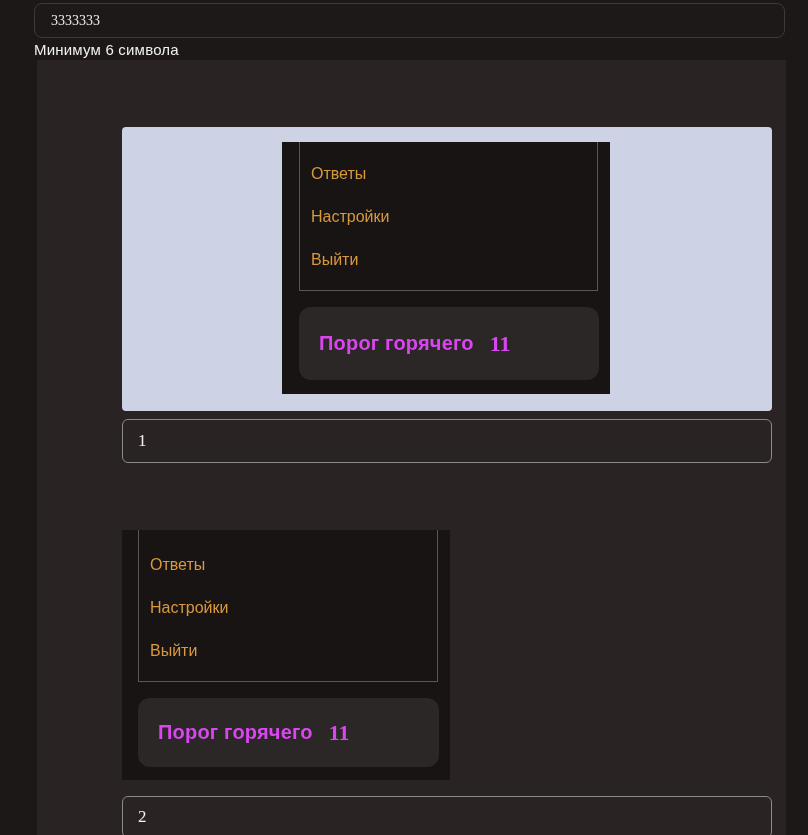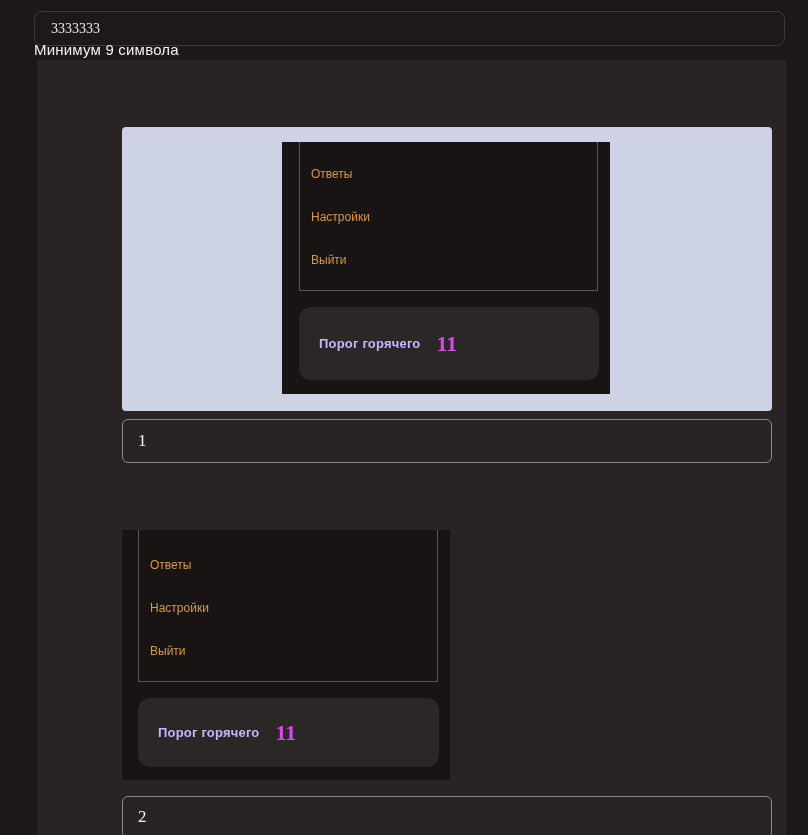--- a/index.html
+++ b/index.html
@@ -20,21 +20,20 @@
     left: 34px; top: 3px;
     width: 751px; height: 35px;
     background: #1d1919;
     border: 1px solid #3c3939;
     border-radius: 8px;
     color: #ecebe9;
     font-family: "Liberation Serif", serif;
     font-size: 14px;
     padding: 0 16px;
     outline: none;
-    margin-top: 8px;
   }
   .helper-text {
     position: absolute;
     left: 34px; top: 41px;
     color: #f1efef;
     font-size: 15px;
     font-weight: 500;
     letter-spacing: 0.2px;
   }
 
@@ -71,39 +70,39 @@
   }
   .menu-container.first  .menu-list { left: 17px; top: 0; width: 299px; height: 149px; }
   .menu-container.second .menu-list { left: 16px; top: 0; width: 300px; height: 152px; padding-top: 13px; }
 
   .menu-item {
     height: 43px;
     display: flex;
     align-items: center;
     padding-left: 11px;
     color: #d9993d;
-    font-size: 12px;
+    font-size: 16px;
     cursor: pointer;
   }
 
   .threshold-row {
     position: absolute;
     background: #2b2726;
     border-radius: 12px;
     display: flex;
     align-items: center;
     padding-left: 20px;
     cursor: pointer;
   }
   .menu-container.first  .threshold-row { left: 17px; top: 165px; width: 300px; height: 73px; }
   .menu-container.second .threshold-row { left: 16px; top: 168px; width: 301px; height: 69px; }
 
   .threshold-label {
-    color: #c4b5fd;
-    font-size: 13px;
+    color: #d946ef;
+    font-size: 20px;
     font-weight: 700;
     letter-spacing: 0.2px;
   }
   .threshold-value {
     margin-left: 16px;
     color: #d946ef;
     font-family: "Liberation Serif", serif;
     font-size: 22px;
     font-weight: 700;
   }
@@ -125,21 +124,21 @@
   .num-field.one { top: 359px; height: 44px; }
   .num-field.two { top: 736px; height: 42px; }
 </style>
 </head>
 <body>
 
 <div class="root">
 
   <input class="top-input" value="3333333" style="">
 
-  <div class="helper-text">Минимум 9 символа</div>
+  <div class="helper-text">Минимум 6 символа</div>
 
   <div class="content-panel">
 
     <div class="lavender-block"></div>
 
     <div class="menu-container first">
       <div class="menu-list">
         <div class="menu-item">Ответы</div>
         <div class="menu-item">Настройки</div>
         <div class="menu-item">Выйти</div>

